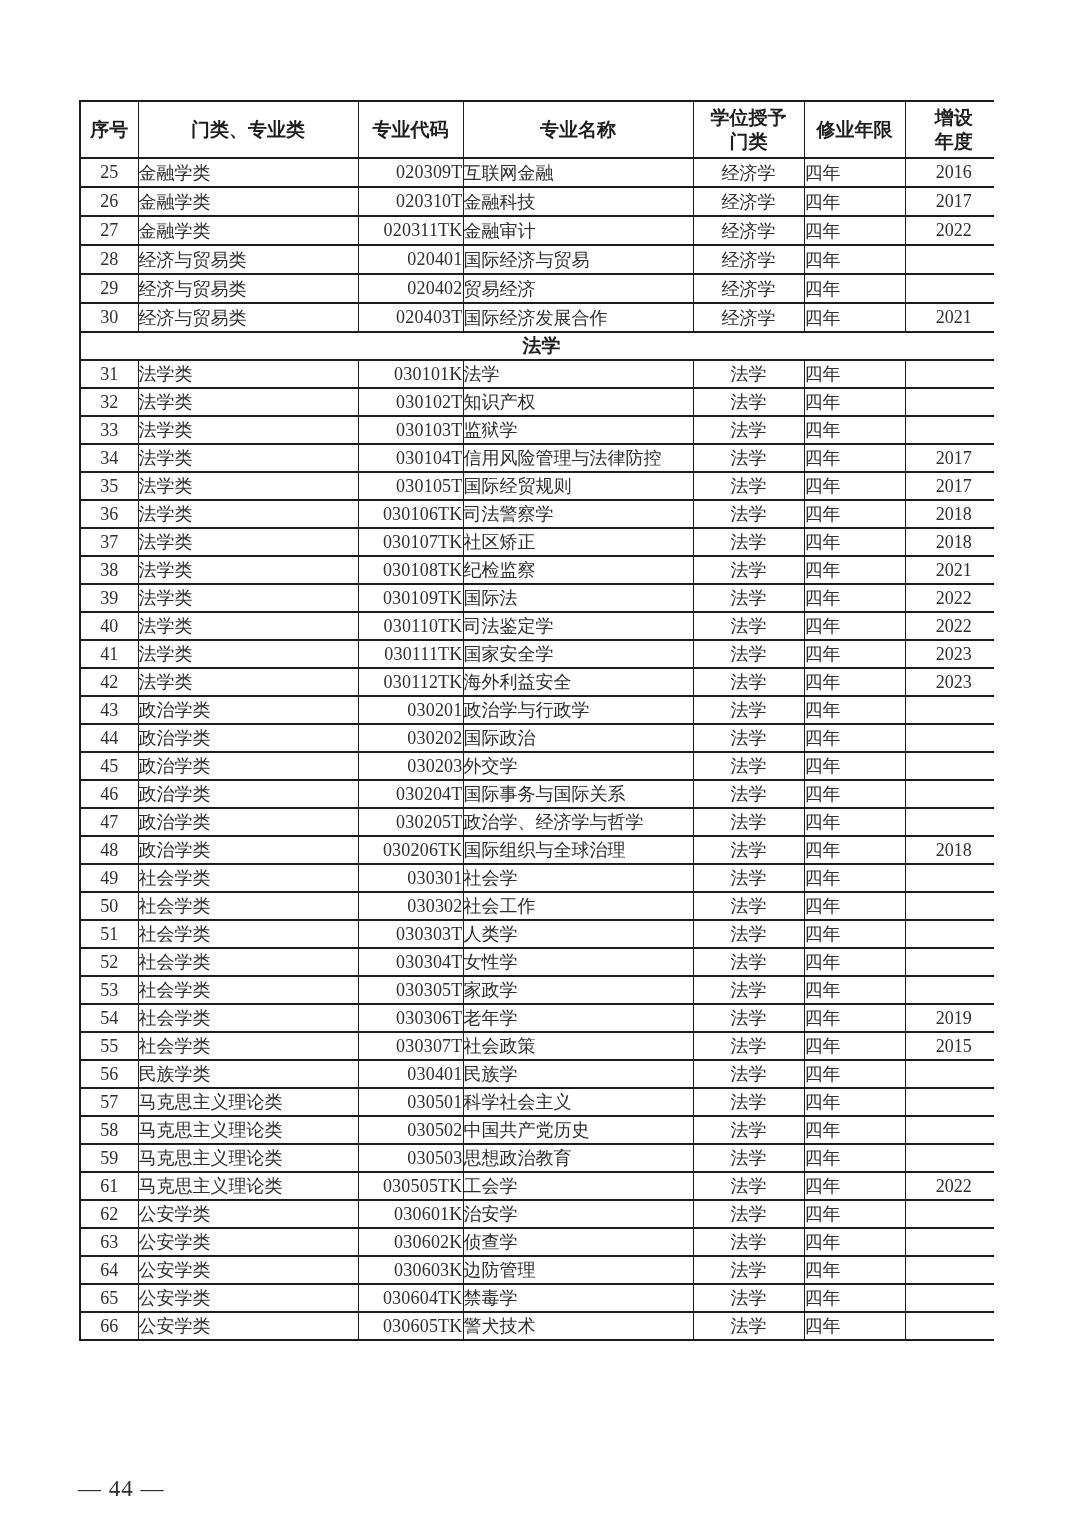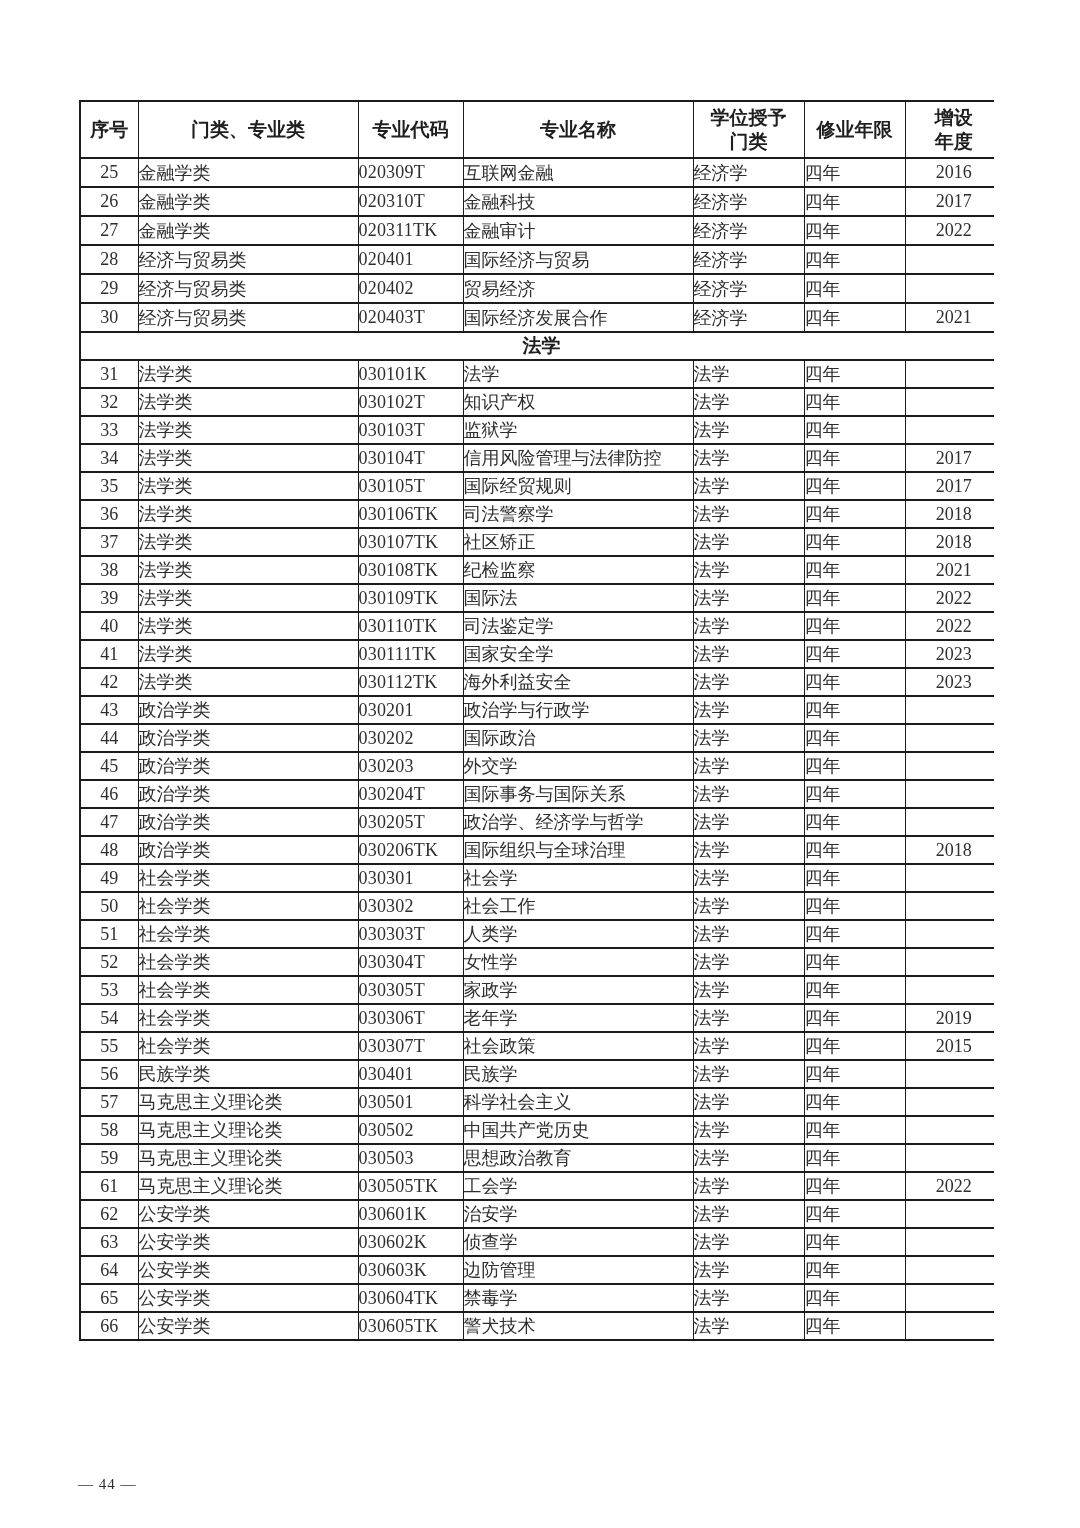--- a/index.html
+++ b/index.html
@@ -58,41 +58,41 @@
   table.majors tbody tr.first-block { height: 29px; }
   table.majors td {
     font-family: "Liberation Serif", "DejaVu Serif", serif;
     font-size: 18px;
     color: #2e2e2e;
     vertical-align: middle;
     white-space: nowrap;
   }
   td.cell-no      { text-align: center; }
   td.cell-category{ text-align: left; padding-left: 7px; }
-  td.cell-code    { text-align: left; padding-left: 4px; font-size: 17.5px; letter-spacing: 0.2px; margin-left: 45px; }
+  td.cell-code    { text-align: right; padding-left: 4px; font-size: 17.5px; letter-spacing: 0.2px; margin-left: 45px; }
   td.cell-name    { text-align: left; padding-left: 5px; }
-  td.cell-degree  { }
+  td.cell-degree  { text-align: center; }
   td.cell-years   { }
   td.cell-added   { text-align: center; font-size: 17.5px; }
 
   tr.section-row { height: 77px; }
   tr.section-row td {
     text-align: center;
     font-family: "Liberation Sans", "DejaVu Sans", sans-serif;
     font-weight: 700;
     font-size: 19px;
     color: #1e1e1e;
   }
 
   .page-number {
     position: absolute;
     left: 78px;
     top: 1476px;
     font-family: "Liberation Serif", "DejaVu Serif", serif;
-    font-size: 15px;
+    font-size: 23px;
     color: #2e2e2e;
     letter-spacing: 1px;
   }
 </style>
 </head>
 <body>
 
 <div class="page">
 
   <table class="majors">

